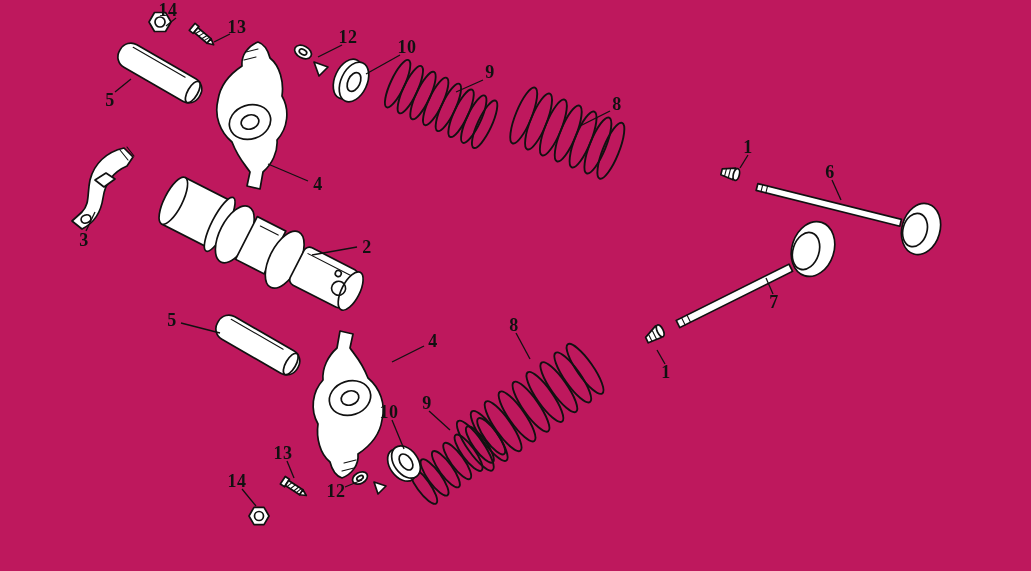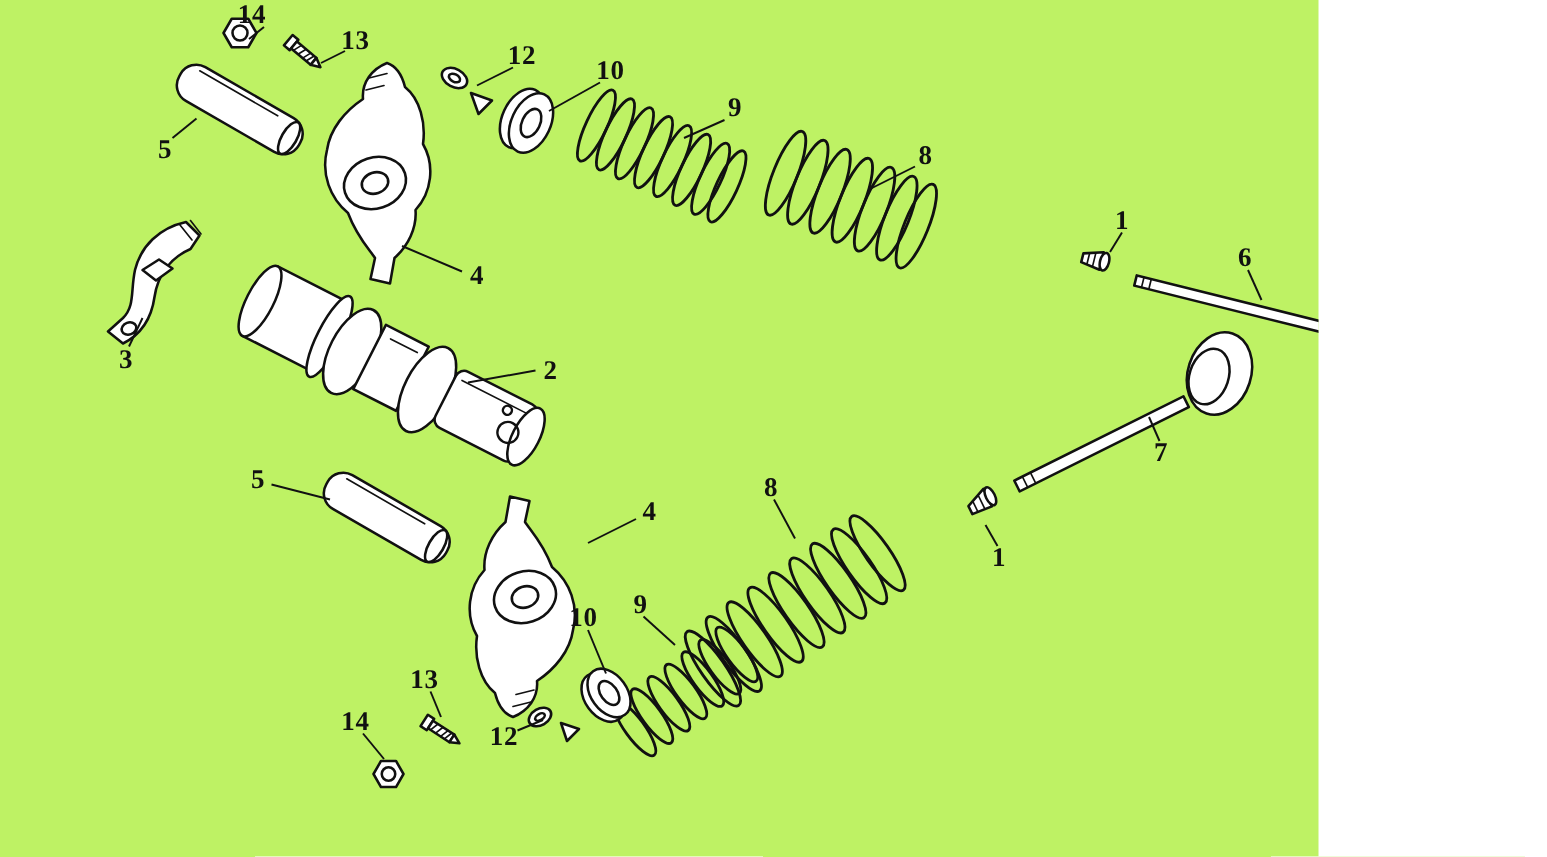--- a/index.html
+++ b/index.html
@@ -1,17 +1,17 @@
 <!DOCTYPE html>
 <html><head>
 <meta charset="utf-8">
 <style>
   html,body{margin:0;padding:0;background:#ffffff;}
   #stage{
-    position:relative;width:879px;height:571px;background:#bef264;
+    position:relative;width:1031px;height:571px;background:#be185d;
     font-family:"Liberation Sans",sans-serif;overflow:hidden;
   }
   #art{position:absolute;left:0;top:0;}
   .part-label{
     position:absolute;transform:translate(-50%,-50%);
     font-family:"Liberation Serif",serif;font-weight:700;font-size:18px;
     color:#111;letter-spacing:.5px;white-space:nowrap;user-select:none;
   }
   .fw{fill:#ffffff;stroke:#111;stroke-width:1.7;stroke-linejoin:round;}
   .ln{fill:none;stroke:#111;stroke-width:1.6;stroke-linecap:round;}

